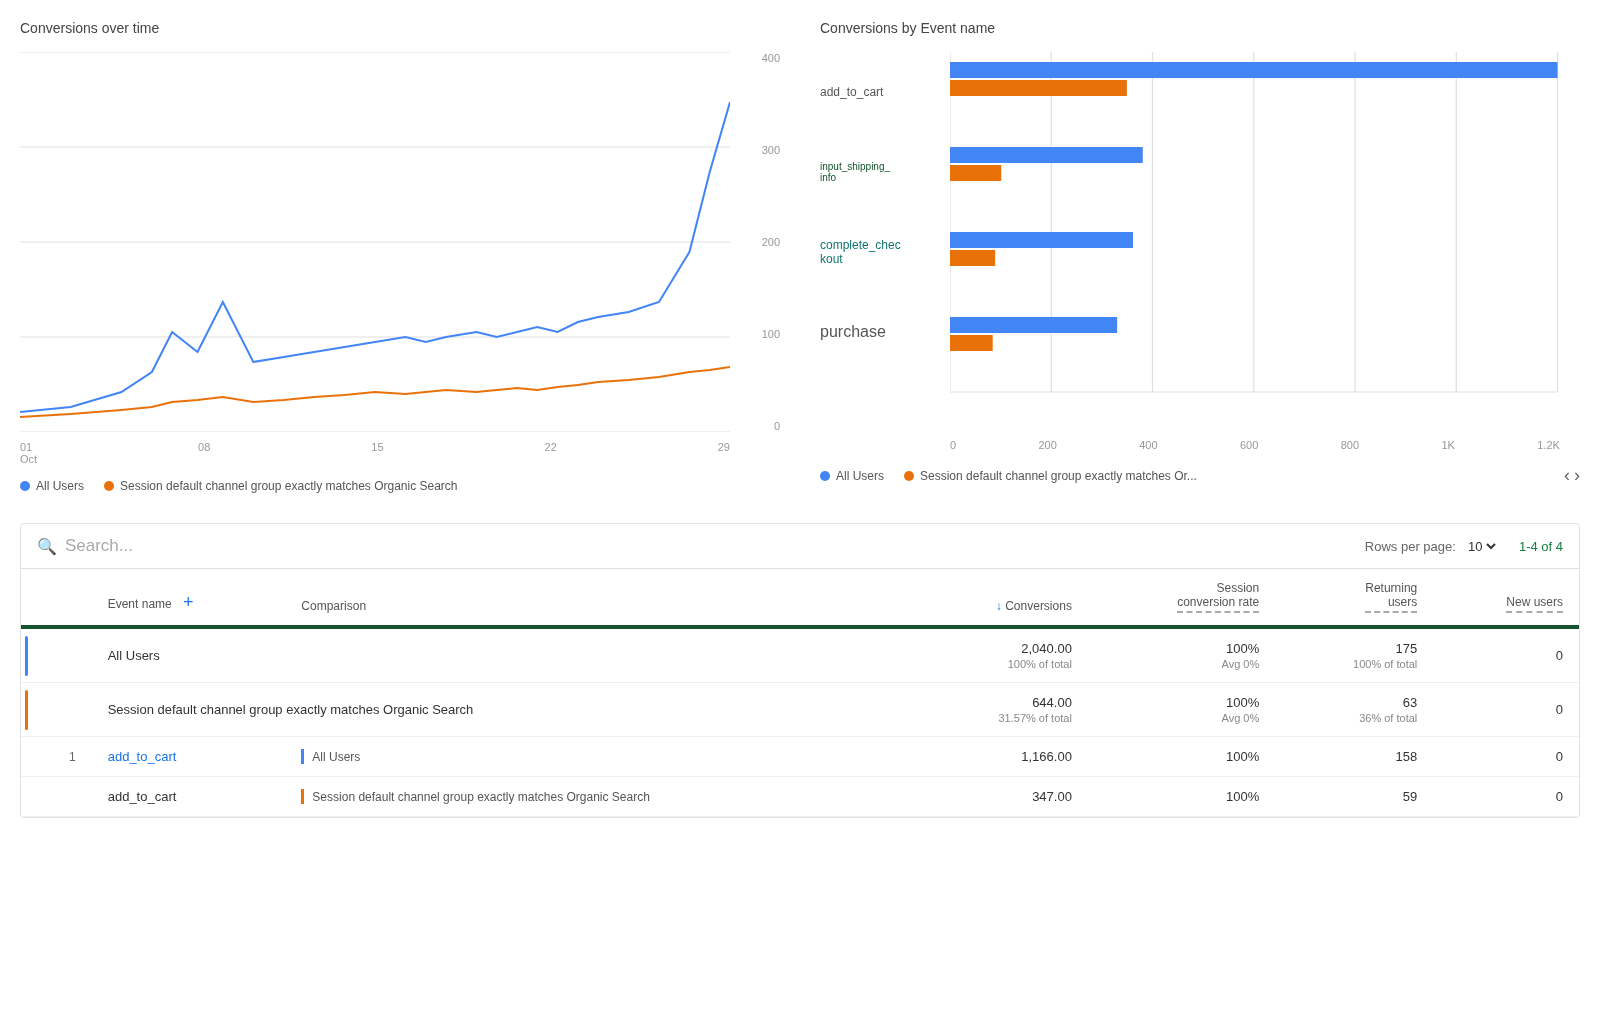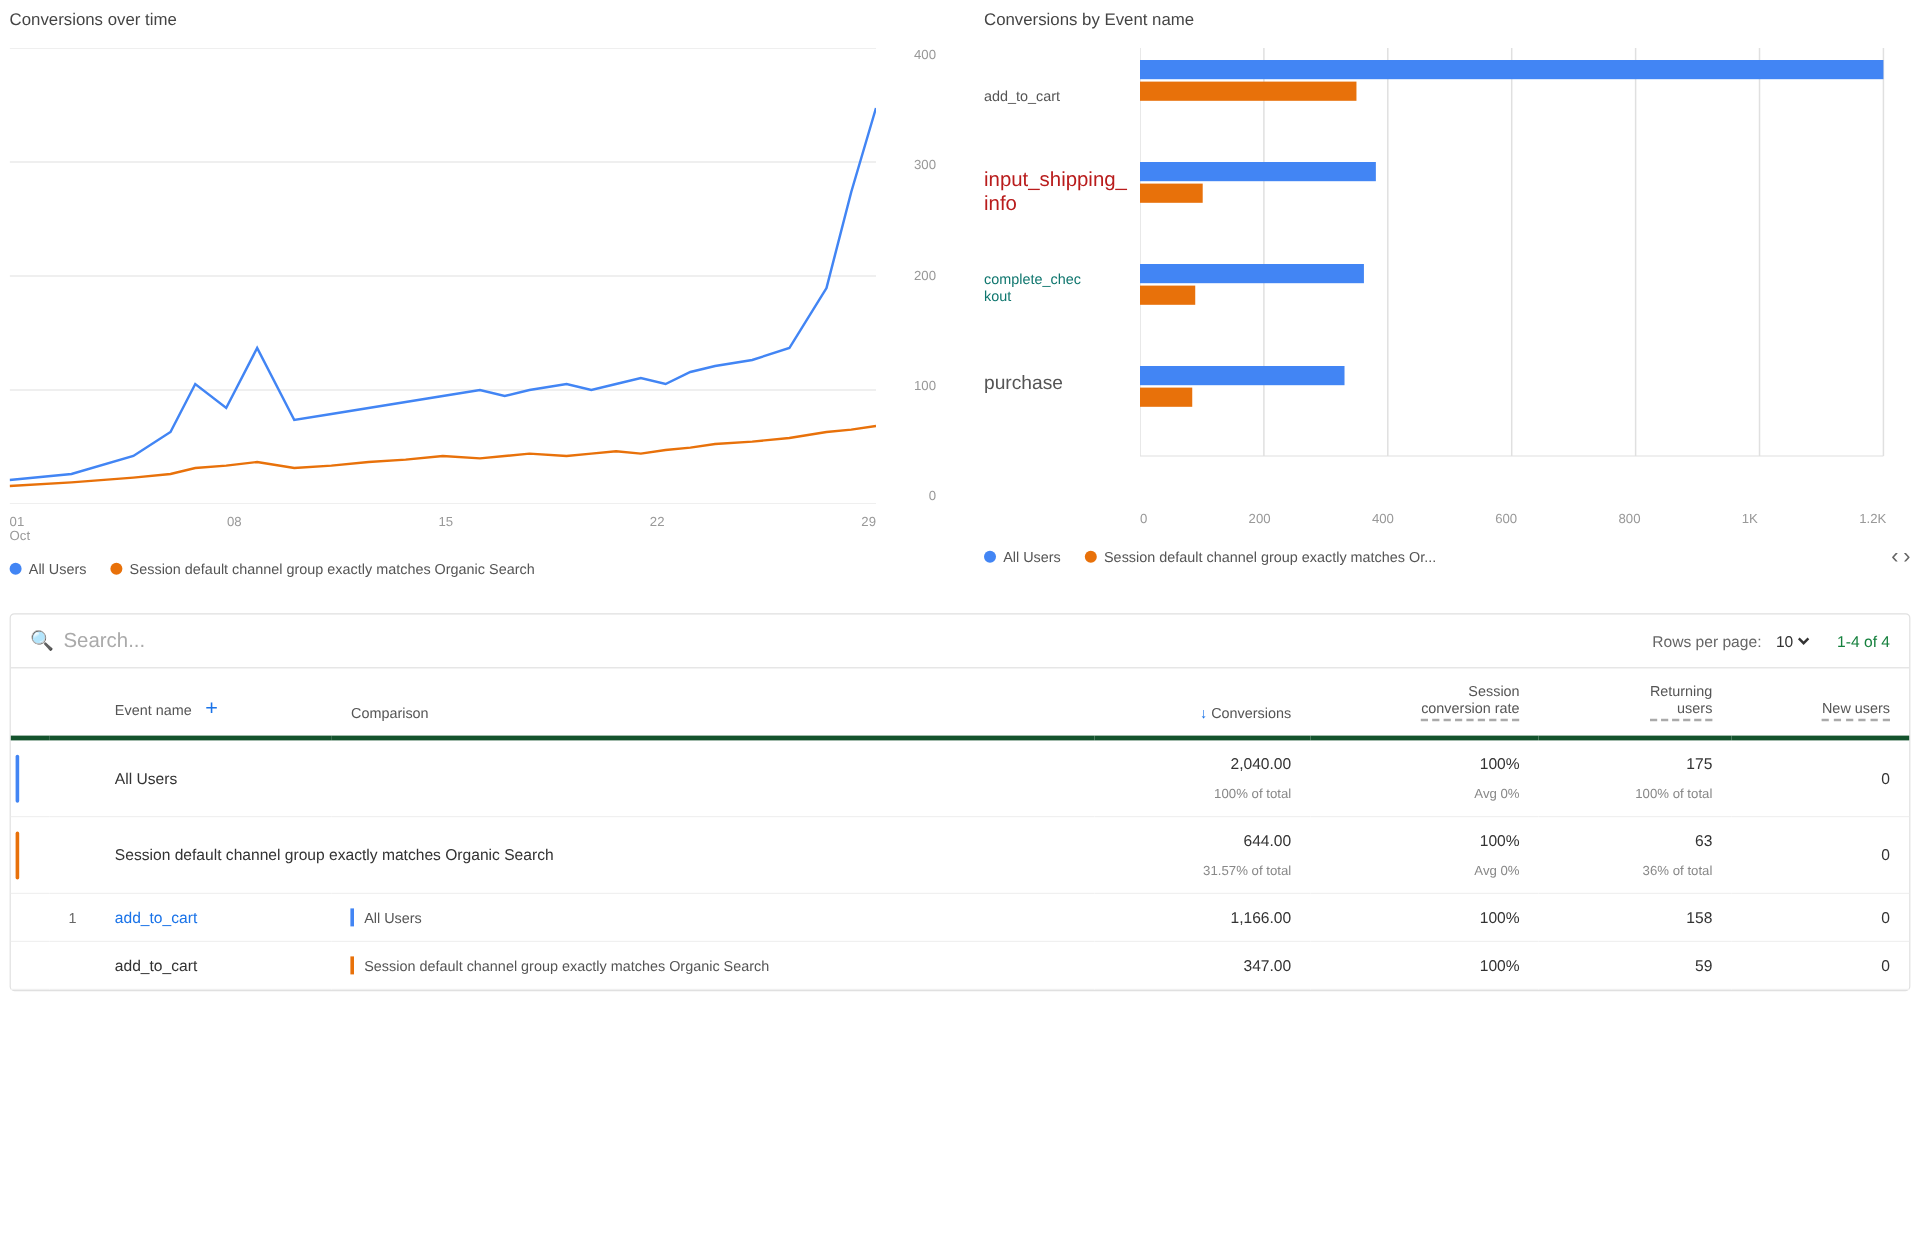--- a/index.html
+++ b/index.html
@@ -1,18 +1,18 @@
 <!DOCTYPE html>
 <html><head>
   <meta charset="utf-8">
   <style>
     * { box-sizing: border-box; margin: 0; padding: 0; }
     body { font-family: 'Google Sans', Arial, sans-serif; background: #fff; color: #333; font-size: 13px; }
     
-    .main-container { padding: 8px; }
+    .main-container { padding: 20px; }
     
     
     .charts-row { display: flex; gap: 40px; margin-bottom: 30px; }
     
     .chart-container { flex: 1; }
     .chart-title { font-size: 14px; color: #444; margin-bottom: 16px; }
     
     .legend { display: flex; gap: 20px; margin-top: 12px; flex-wrap: wrap; }
     .legend-item { display: flex; align-items: center; gap: 6px; font-size: 12px; color: #555; }
     .legend-dot { width: 10px; height: 10px; border-radius: 50%; }
@@ -41,21 +41,21 @@
     .data-table th.left-align { text-align: left; }
     .data-table td { padding: 12px 16px; border-bottom: 1px solid #f0f0f0; vertical-align: middle; }
     .data-table td.right-align { text-align: right; }
     .data-table td.left-align { text-align: left; }
     
     .th-underline { border-bottom: 2px dashed #aaa; display: inline-block; padding-bottom: 2px; }
     
     .event-name-link { color: #1a73e8; text-decoration: none; }
     
     .value-main { font-size: 13px; color: #333; }
-    .value-sub { font-size: 11px; color: #888; margin-top: 12px; }
+    .value-sub { font-size: 11px; color: #888; margin-top: 2px; }
     
     .comparison-text { color: #555; font-size: 12px; }
     
     .add-btn { background: none; border: none; cursor: pointer; color: #1a73e8; font-size: 18px; margin-left: 8px; }
     
     .row-indicator-cell { width: 20px; padding: 0 4px !important; }
     .row-num-cell { width: 30px; text-align: center !important; }
   </style>
 </head>
 <body>
@@ -139,21 +139,21 @@
 
           <rect x="0" y="265" width="137" height="16" fill="#4285f4"></rect>
           <rect x="0" y="283" width="35" height="16" fill="#e8710a"></rect>
 
           <line x1="0" y1="340" x2="498" y2="340" stroke="#e0e0e0" stroke-width="1"></line>
         </svg>
         
         
         <div style="position:absolute; left:0; top:0; height:320px; display:flex; flex-direction:column;">
           <div style="height:80px; display:flex; align-items:center; font-size:12px; color:#555;">add_to_cart</div>
-          <div style="height:80px; display:flex; align-items:center; font-size:17px; color:#b91c1c;">input_shipping_<br>info</div>
+          <div style="height:80px; display:flex; align-items:center; font-size:10px; color:#14532d;">input_shipping_<br>info</div>
           <div style="height:80px; display:flex; align-items:center; font-size:12px; color:#0f766e;">complete_chec<br>kout</div>
           <div style="height:80px; display:flex; align-items:center; font-size:16px; color:#555;">purchase</div>
         </div>
       </div>
 
       <div style="display:flex; justify-content:space-between; margin-top:4px; color:#999; font-size:11px; padding-left:130px; padding-right:20px;">
         <span>0</span>
         <span>200</span>
         <span>400</span>
         <span>600</span>

